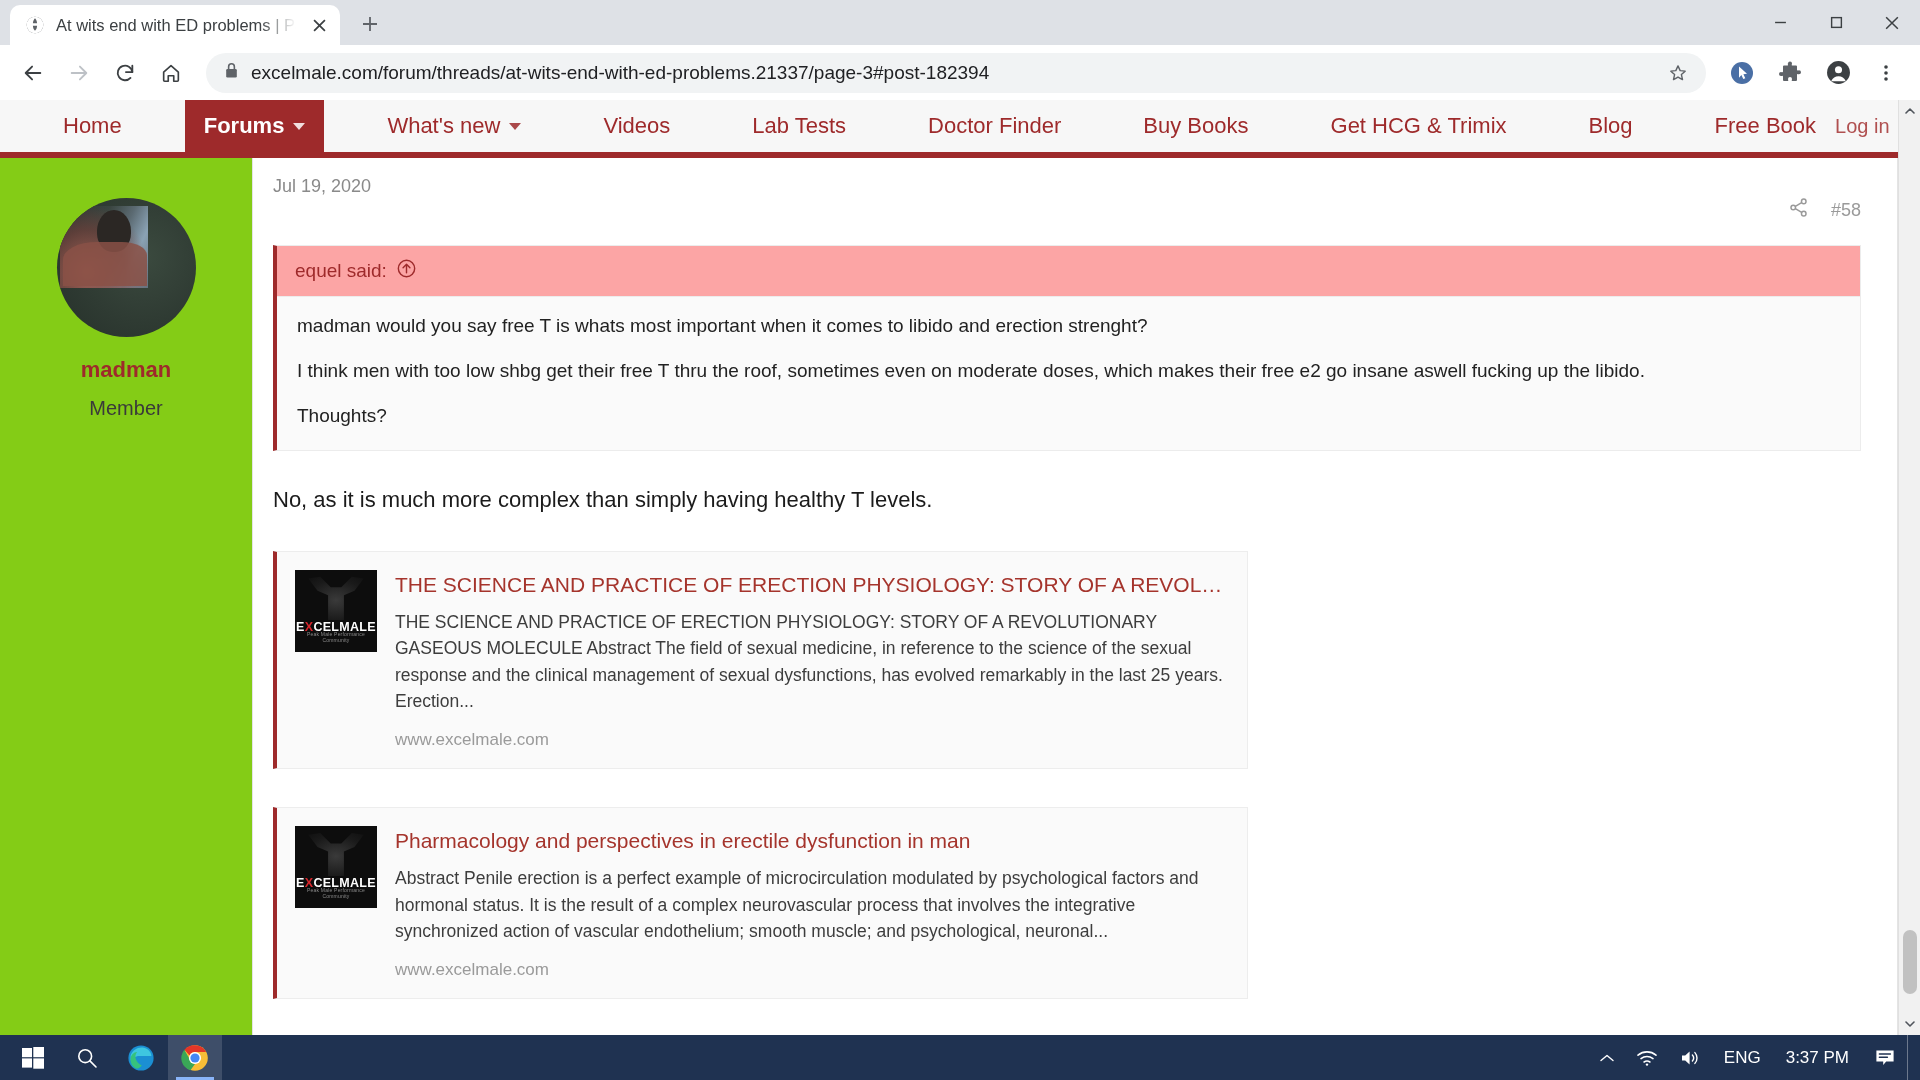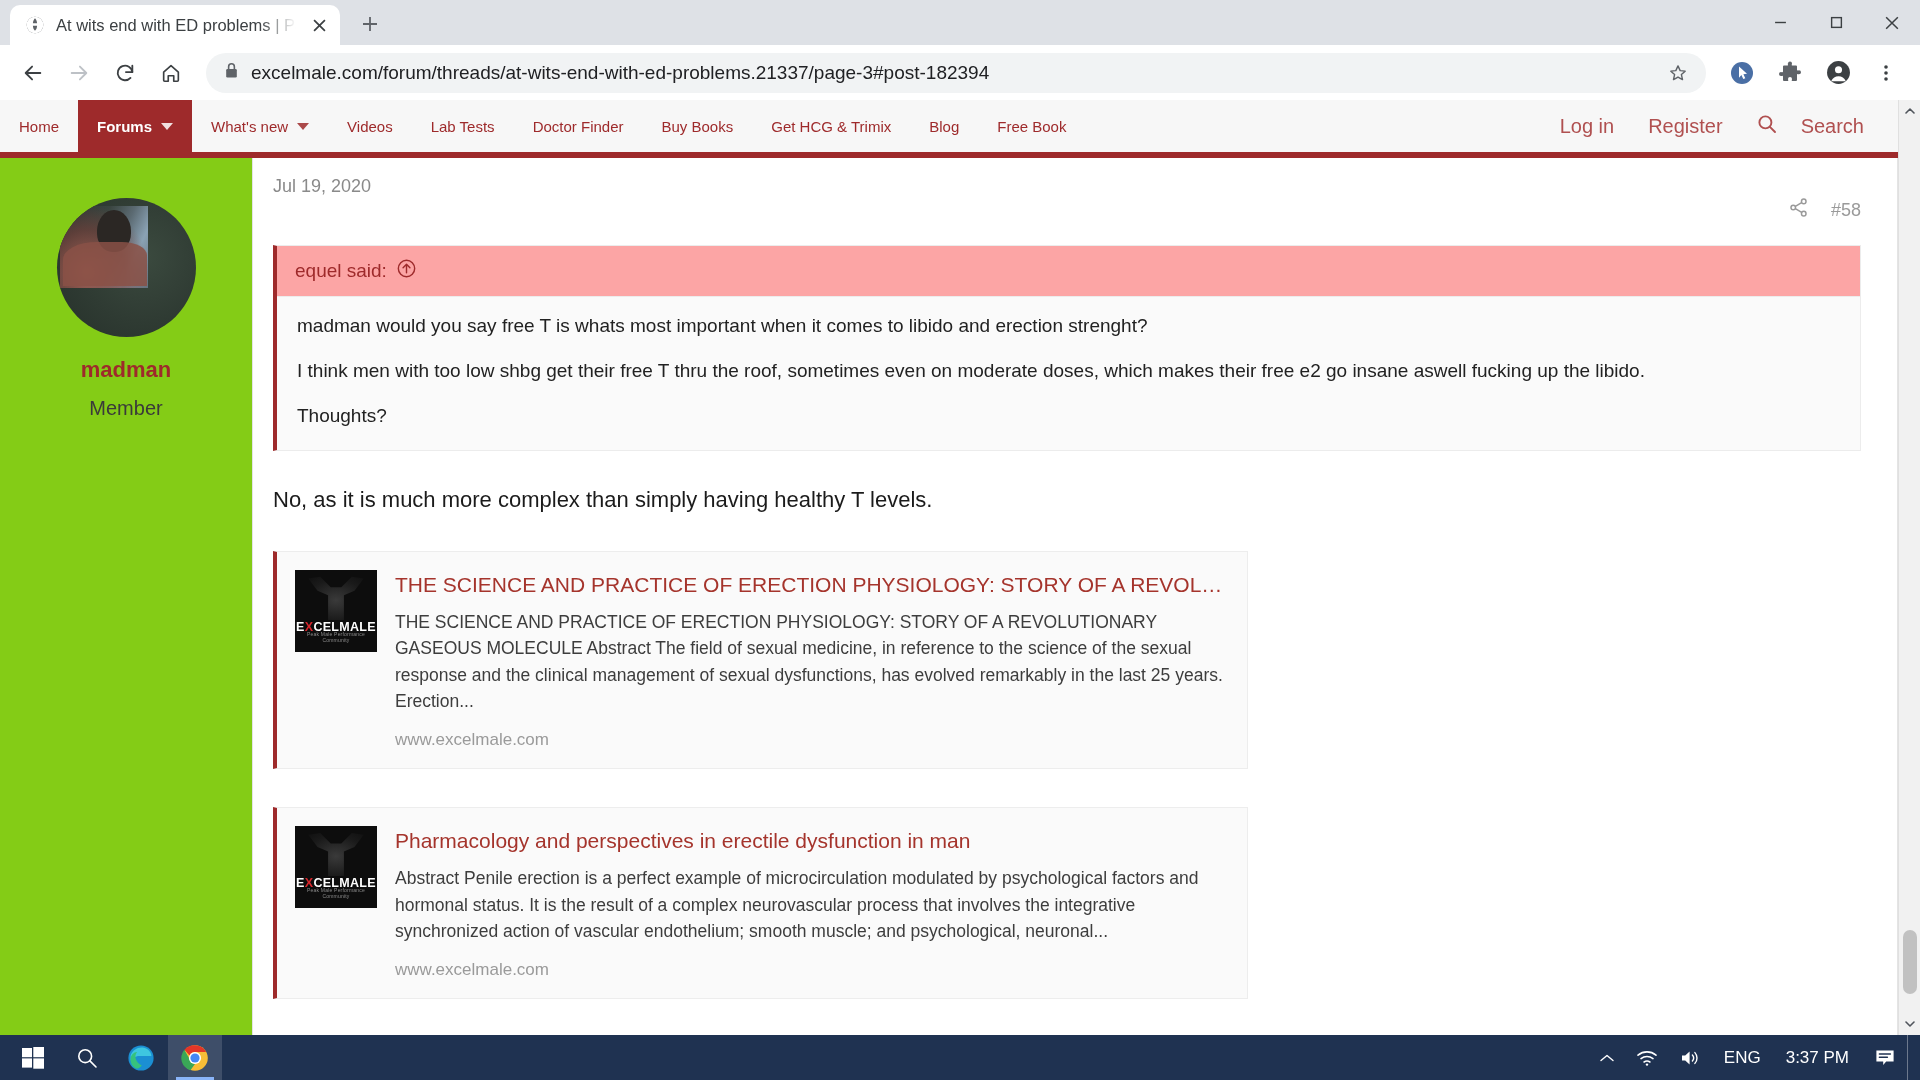--- a/index.html
+++ b/index.html
@@ -46,22 +46,22 @@
   .viewport { height: 935px; background:#fff; position: relative; overflow: hidden; display:flex; }
   .page { flex: 1 1 auto; position: relative; overflow: hidden; background:#fff; }
 
   
   .sitenav {
     height: 58px; background: #f7f7f7; border-bottom: 6px solid #9e2a2b;
     display: flex; align-items: stretch; position: relative;
   }
   .nav-left { display: flex; align-items: stretch; }
   .nav-item {
-    display: flex; align-items: center; padding: 0 19px; font-size: 15px;
-    color: #9e2a2b; white-space: nowrap; gap: 9px;
+    display: flex; align-items: center; padding: 0 19px; font-size: 22px;
+    color: #9e2a2b; white-space: nowrap; gap: 9px; margin-left: 44px;
   }
   .nav-item.active { background: #9e2a2b; color: #ffffff; font-weight: bold; }
   .caret { width: 0; height: 0; border-left: 6px solid transparent; border-right: 6px solid transparent; border-top: 7px solid currentColor; opacity:.85; }
   .nav-right { margin-left: auto; display: flex; align-items: center; padding-right: 34px; gap: 34px; }
   .nav-link { font-size: 20px; color: #b05050; white-space: nowrap; }
   .nav-search { display:flex; align-items:center; gap: 24px; font-size: 20px; color:#b05050; }
 
   
   .post-wrap { display: flex; padding: 0; }
   .post-left {

